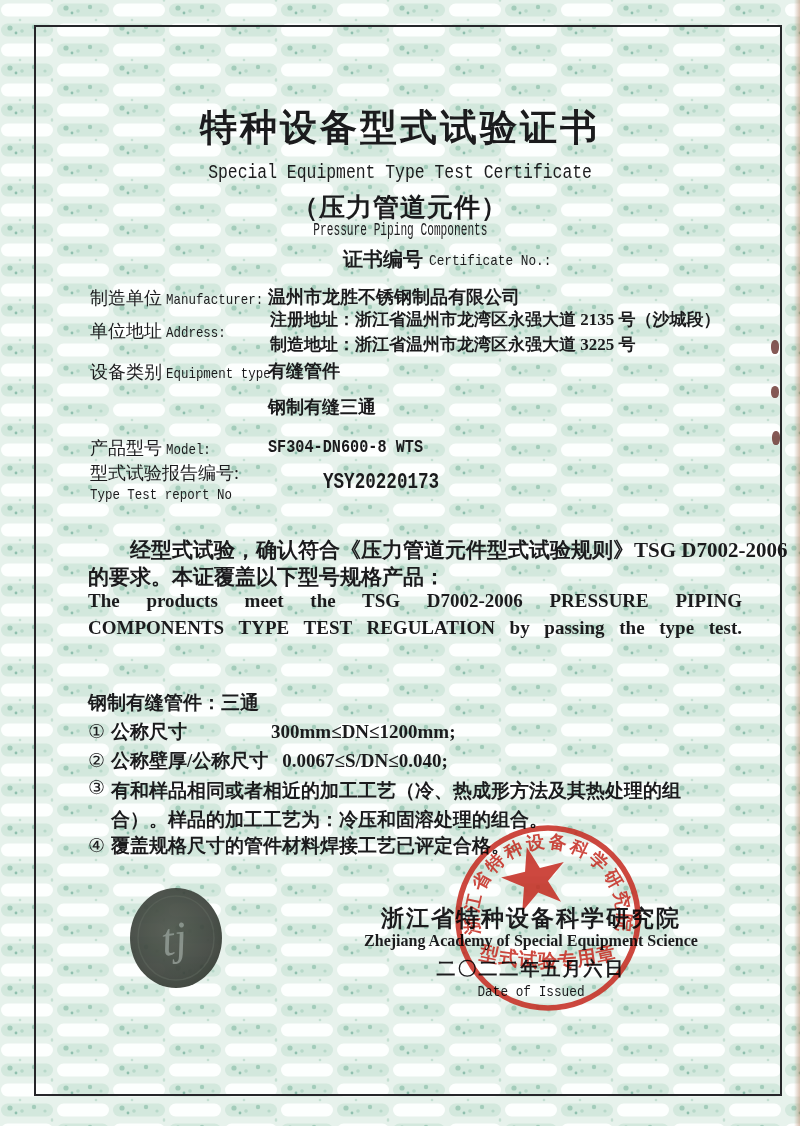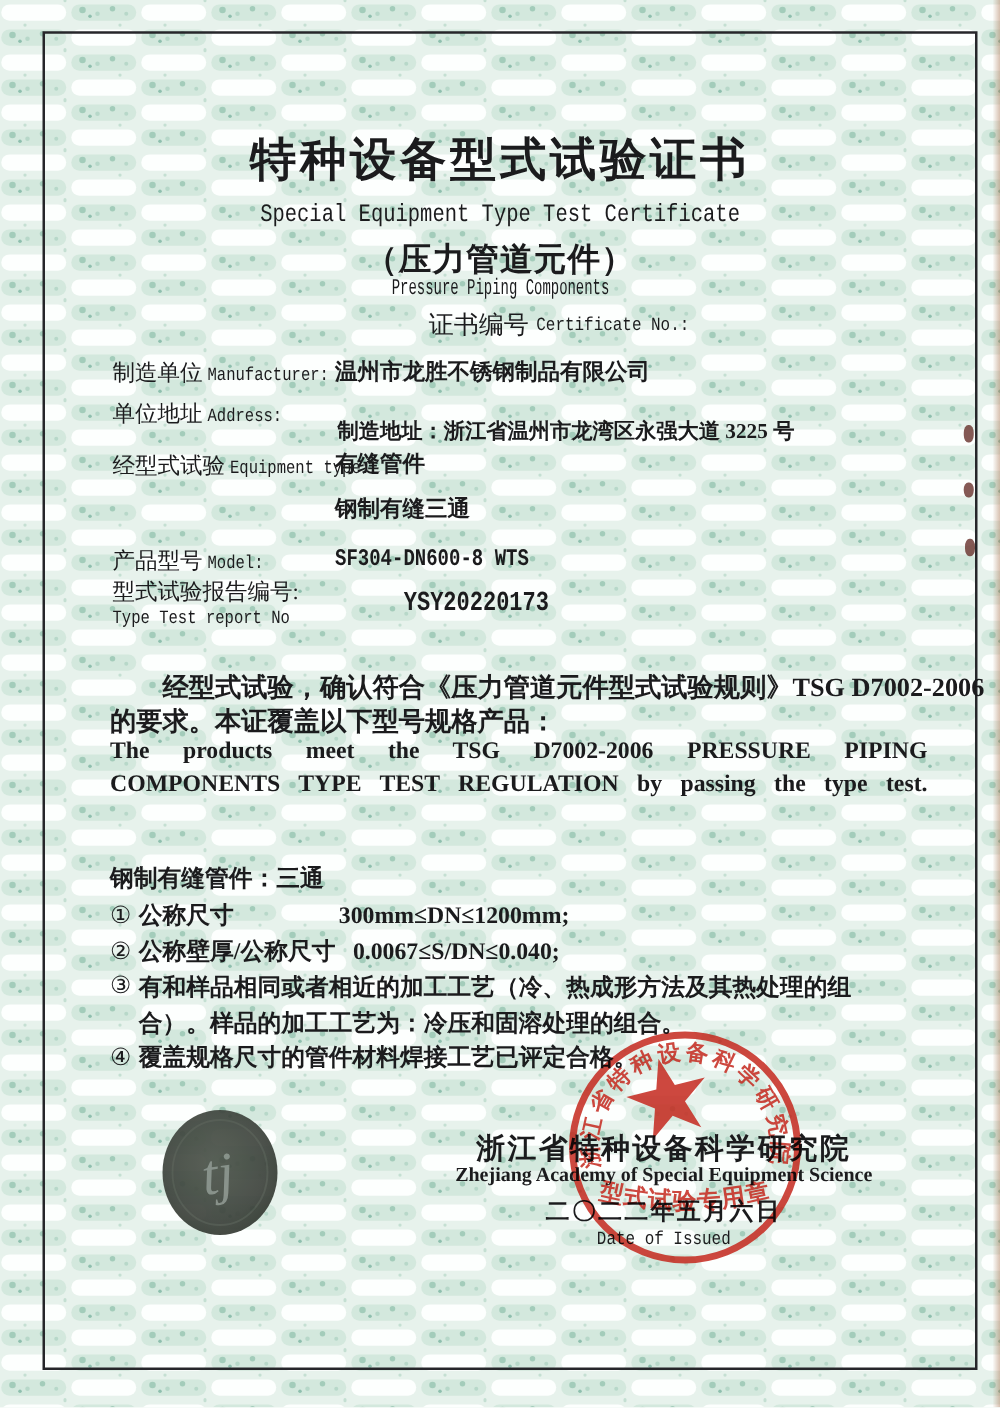--- a/index.html
+++ b/index.html
@@ -19,21 +19,21 @@
   .tw{font-family:"Liberation Mono","DejaVu Sans Mono",monospace;display:inline-block;}
   .sx62{transform:scaleX(.62);transform-origin:50% 50%;}
   .sx82c{transform:scaleX(.82);transform-origin:50% 50%;}
   .sx85{transform:scaleX(.85);transform-origin:0 50%;}
   .sx83{transform:scaleX(.83);transform-origin:0 50%;}
   .sx80{transform:scaleX(.80);transform-origin:0 50%;}
   .title-cn{top:103px;font-size:37px;font-weight:700;letter-spacing:3px;}
   .title-en{top:160px;font-size:20px;}
   .sub-cn{top:190px;font-size:26px;font-weight:700;letter-spacing:1px;}
   .sub-en{top:219px;font-size:18px;}
-  .certno-cn{left:343px;top:246px;font-size:20px;font-weight:400;}
+  .certno-cn{left:343px;top:246px;font-size:20px;font-weight:700;}
   .certno-en{left:429px;top:252px;font-size:15px;}
   .certno-val{left:563px;top:247px;font-size:20px;font-weight:600;}
   .flabel{white-space:nowrap;}
   .flabel .cn{font-size:18px;margin-top:28px;}
   .flabel .en{font-size:15px;}
   .fval{font-size:18px;font-weight:700;white-space:nowrap;}
   .fval.small{font-size:17px;}
   .stmt-cn{left:88px;width:656px;font-size:21px;font-weight:700;white-space:nowrap;}
   .stmt-en{left:88px;width:654px;font-size:19px;font-weight:700;text-align:justify;text-align-last:justify;white-space:nowrap;}
   .prod{font-size:19px;font-weight:700;}
@@ -98,24 +98,25 @@
     <div class="abs flabel" style="left:90px;top:286px">
       <span class="cn">制造单位</span>
       <span class="tw sx83 en">Manufacturer:</span>
     </div>
     <div class="abs fval" style="left:268px;top:285px">温州市龙胜不锈钢制品有限公司</div>
 
     <div class="abs flabel" style="left:90px;top:319px">
       <span class="cn">单位地址</span>
       <span class="tw sx83 en">Address:</span>
     </div>
+    <div class="abs fval small" style="left:270px;top:308px">注册地址：浙江省温州市龙湾区永强大道 2135 号（沙城段）</div>
     <div class="abs fval small" style="left:270px;top:333px">制造地址：浙江省温州市龙湾区永强大道 3225 号</div>
 
     <div class="abs flabel" style="left:90px;top:360px">
-      <span class="cn">经型式试验</span>
+      <span class="cn">设备类别</span>
       <span class="tw sx83 en">Equipment type:</span>
     </div>
     <div class="abs fval" style="left:268px;top:359px">有缝管件</div>
 
     <div class="abs fval" style="left:268px;top:395px">钢制有缝三通</div>
 
     <div class="abs flabel" style="left:90px;top:436px">
       <span class="cn">产品型号</span>
       <span class="tw sx83 en">Model:</span>
     </div>

